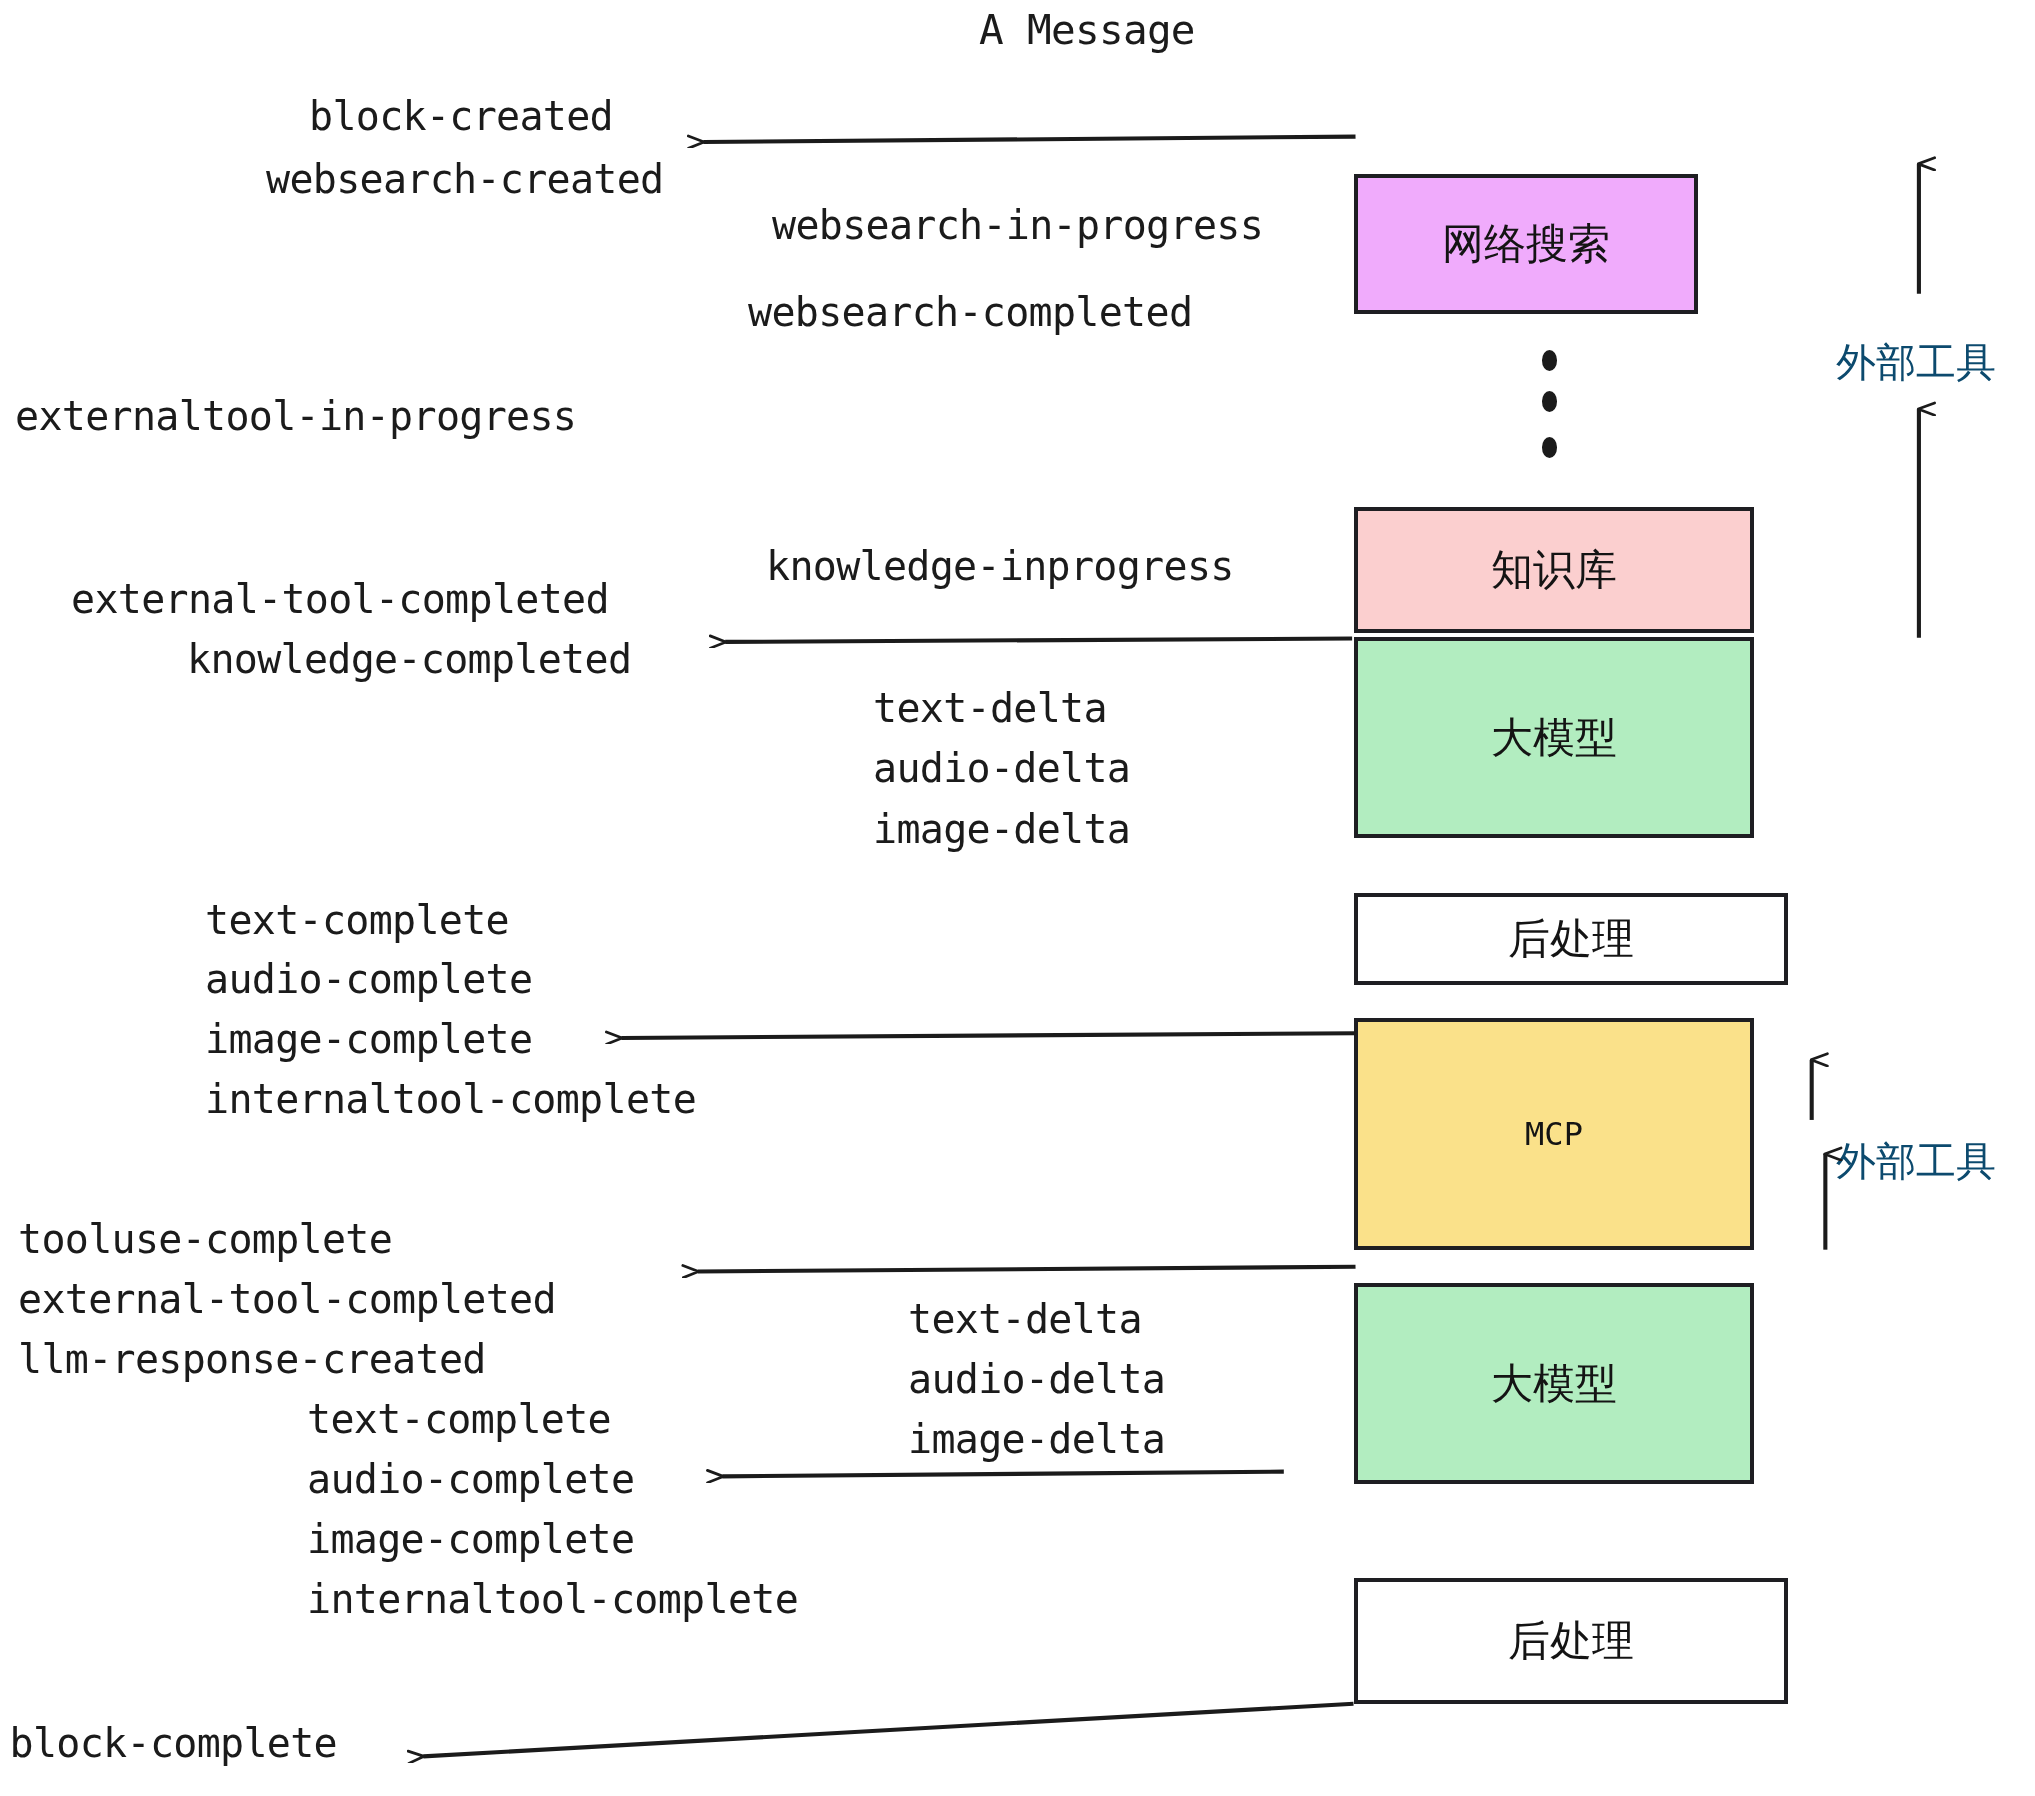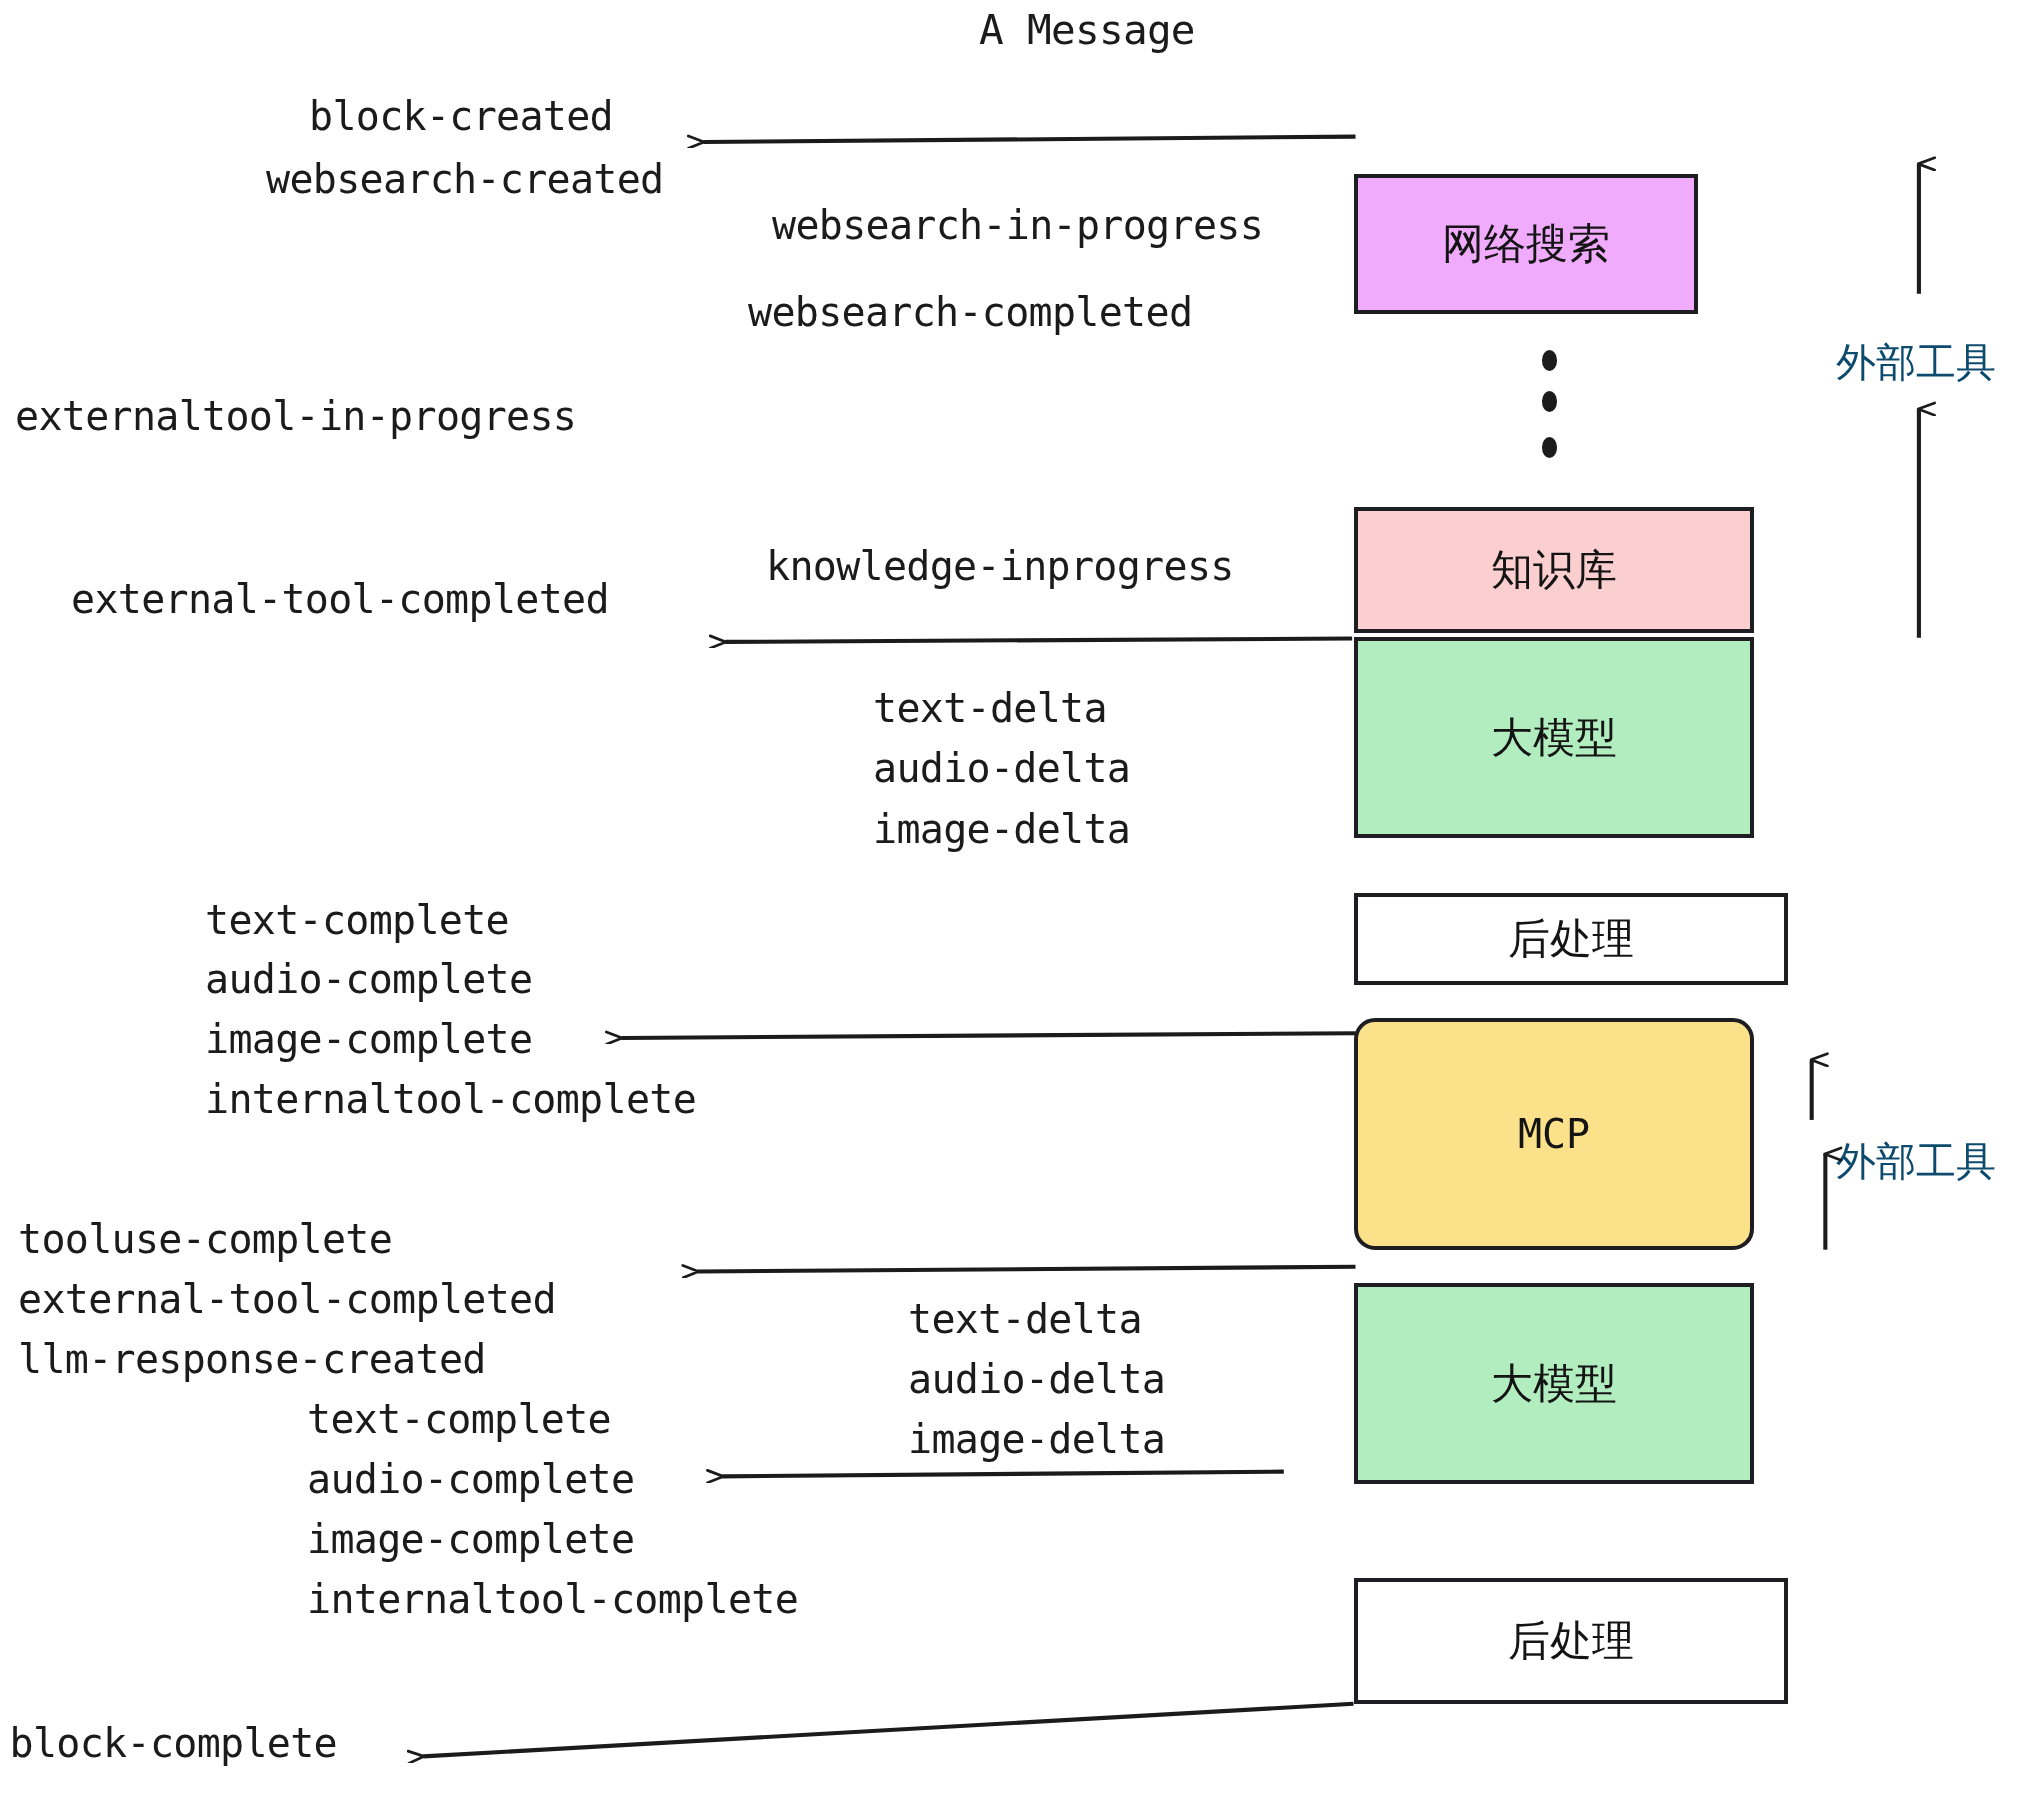--- a/index.html
+++ b/index.html
@@ -26,22 +26,21 @@
     position:absolute;
     border:4.1px solid #1e1e22;
     box-sizing:border-box;
     display:flex;align-items:center;justify-content:center;
     font-family:"DejaVu Sans","Liberation Sans",sans-serif;
     font-size:42px;
     color:#141414;
   }
   .box.mcpbox{
     font-family:"DejaVu Sans Mono","Liberation Mono",monospace;
-    font-size:40px;
-    border-radius:21px;
+    font-size:32px;
   }
   .sidelbl{
     position:absolute;
     font-family:"DejaVu Sans","Liberation Sans",sans-serif;
     font-size:40px;
     color:#0c4a6e;
     white-space:nowrap;
   }
   svg.ov{position:absolute;left:0;top:0;width:2035px;height:1796px;overflow:visible;pointer-events:none;}
   .dot{position:absolute;width:15px;height:20.5px;border-radius:50%;background:#1b1b1b;}
@@ -63,20 +62,21 @@
   </div>
 
   <div class="dot" style="left:1542px;top:350px;"></div>
   <div class="dot" style="left:1542px;top:391px;"></div>
   <div class="dot" style="left:1542px;top:437px;"></div>
 
   <div class="lbl evt" style="left:15px;top:396px;text-align:right;">externaltool-in-progress</div>
 
   <div class="lbl evt" style="left:766px;top:546px;">knowledge-inprogress</div>
   <div class="lbl evt" style="left:71px;top:579px;">external-tool-completed</div>
+  <div class="lbl evt" style="left:187px;top:639px;">knowledge-completed</div>
 
   <div class="box" style="left:1354px;top:507px;width:400px;height:126px;background:#fbcfcf;">
     <span>知识库</span>
   </div>
 
   <div class="lbl evt" style="left:873px;top:688px;">text-delta</div>
   <div class="lbl evt" style="left:873px;top:748px;">audio-delta</div>
   <div class="lbl evt" style="left:873px;top:809px;">image-delta</div>
 
   <div class="box" style="left:1354px;top:637px;width:400px;height:201px;background:#b2edc0;">

